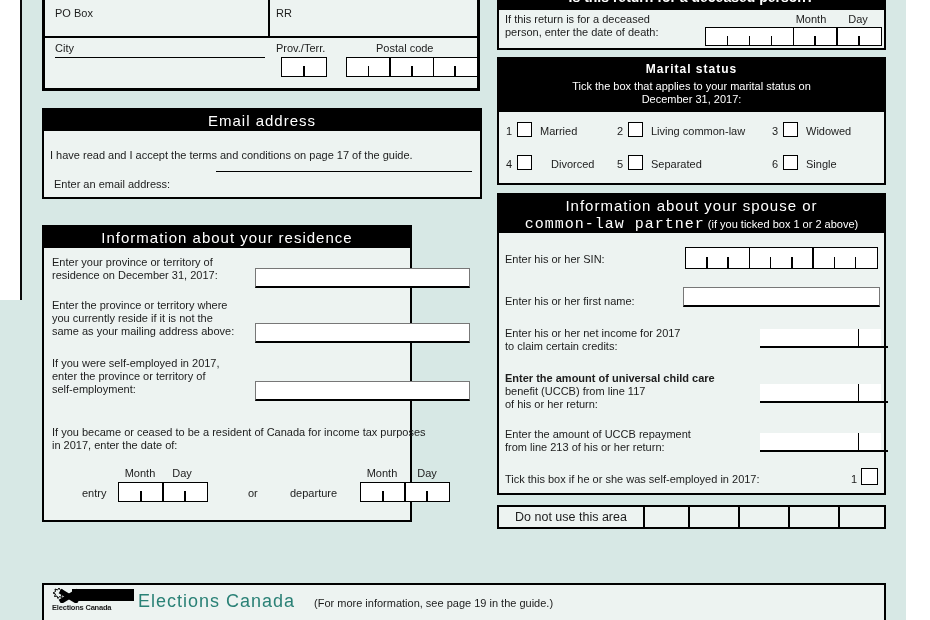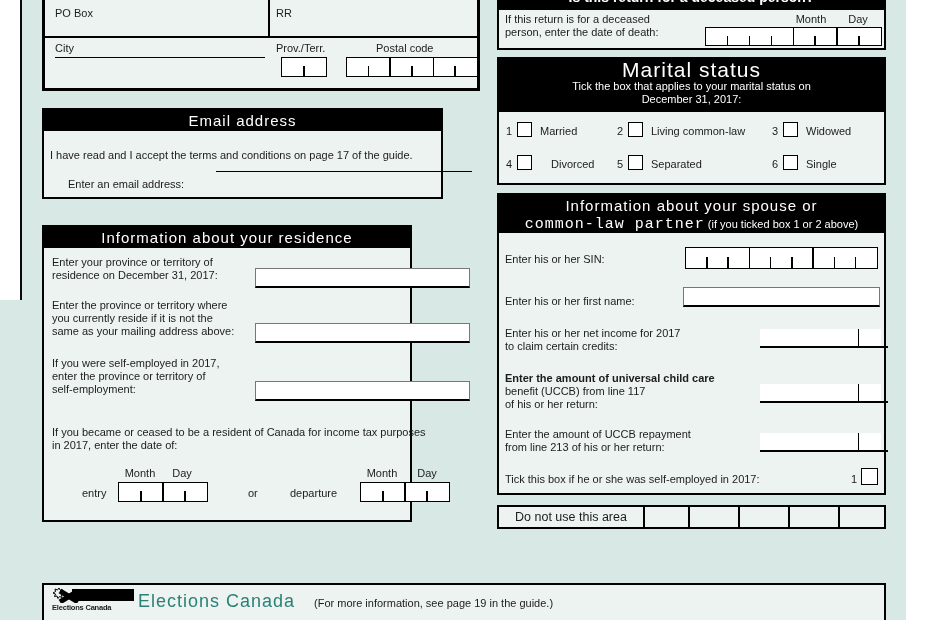--- a/index.html
+++ b/index.html
@@ -89,21 +89,21 @@
         <i class="c"></i>
         <i class="c f"></i>
         <i class="c"></i>
         <i class="c f"></i>
         <i class="c"></i>
     </div>
   </div>
 
   <div class="panel" style="left:497px;top:57px;width:389px;height:128px;">
     <div class="hdr" style="height:53px;">
-      <div class="hdr-title" style="font-size:21px;">Marital status</div>
+      <div class="hdr-title" style="font-size:12px;font-weight:bold;">Marital status</div>
       <div class="hdr-sub">Tick the box that applies to your marital status on</div>
       <div class="hdr-sub">December 31, 2017:</div>
     </div>
     <span class="lbl" style="left:7px;top:66px;">1</span>
     <span class="cb" style="left:18px;top:63px;"></span>
     <span class="lbl" style="left:41px;top:66px;">Married</span>
     <span class="lbl" style="left:118px;top:66px;">2</span>
     <span class="cb" style="left:129px;top:63px;"></span>
     <span class="lbl" style="left:152px;top:66px;">Living common-law</span>
     <span class="lbl" style="left:273px;top:66px;">3</span>
@@ -113,26 +113,26 @@
     <span class="cb" style="left:18px;top:96px;"></span>
     <span class="lbl" style="left:41px;top:99px;margin-left:11px;">Divorced</span>
     <span class="lbl" style="left:118px;top:99px;">5</span>
     <span class="cb" style="left:129px;top:96px;"></span>
     <span class="lbl" style="left:152px;top:99px;">Separated</span>
     <span class="lbl" style="left:273px;top:99px;">6</span>
     <span class="cb" style="left:284px;top:96px;"></span>
     <span class="lbl" style="left:307px;top:99px;">Single</span>
   </div>
 
-  <div class="panel" style="left:42px;top:108px;width:401px;height:91px;">
+  <div class="panel" style="left:42px;top:108px;width:440px;height:91px;">
     <div class="hdr" style="height:21px;">
       <div class="hdr-title">Email address</div>
     </div>
     <span class="lbl" style="left:6px;top:39px;">I have read and I accept the terms and conditions on page 17 of the guide.</span>
-    <span class="lbl" style="left:24px;top:68px;text-align:right;">Enter an email address:</span>
+    <span class="lbl" style="left:10px;top:68px;text-align:right;">Enter an email address:</span>
     <div class="wline" style="left:172px;top:61px;width:256px;"></div>
   </div>
 
   <div class="panel" style="left:42px;top:225px;width:370px;height:297px;">
     <div class="hdr" style="height:21px;">
       <div class="hdr-title">Information about your residence</div>
     </div>
     <span class="lbl" style="left:8px;top:29px;">Enter your province or territory of</span>
     <span class="lbl" style="left:8px;top:42px;">residence on December 31, 2017:</span>
     <div class="input" style="left:211px;top:41px;width:215px;height:20px;"></div>

